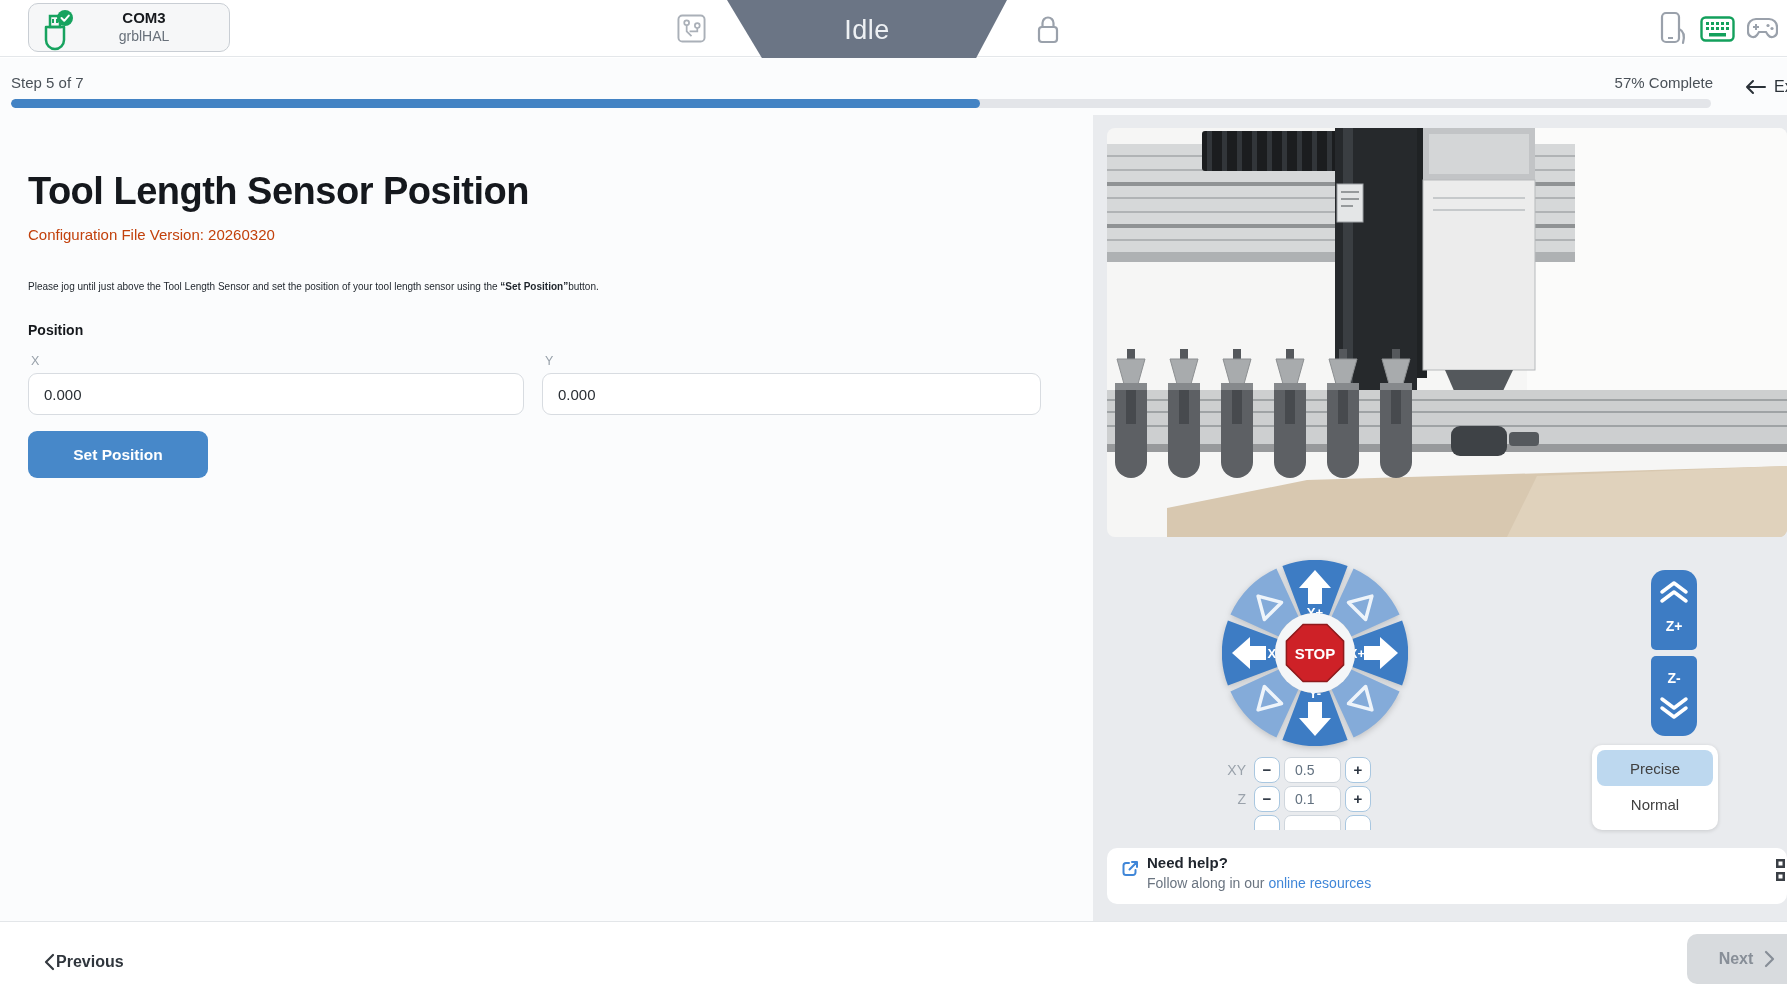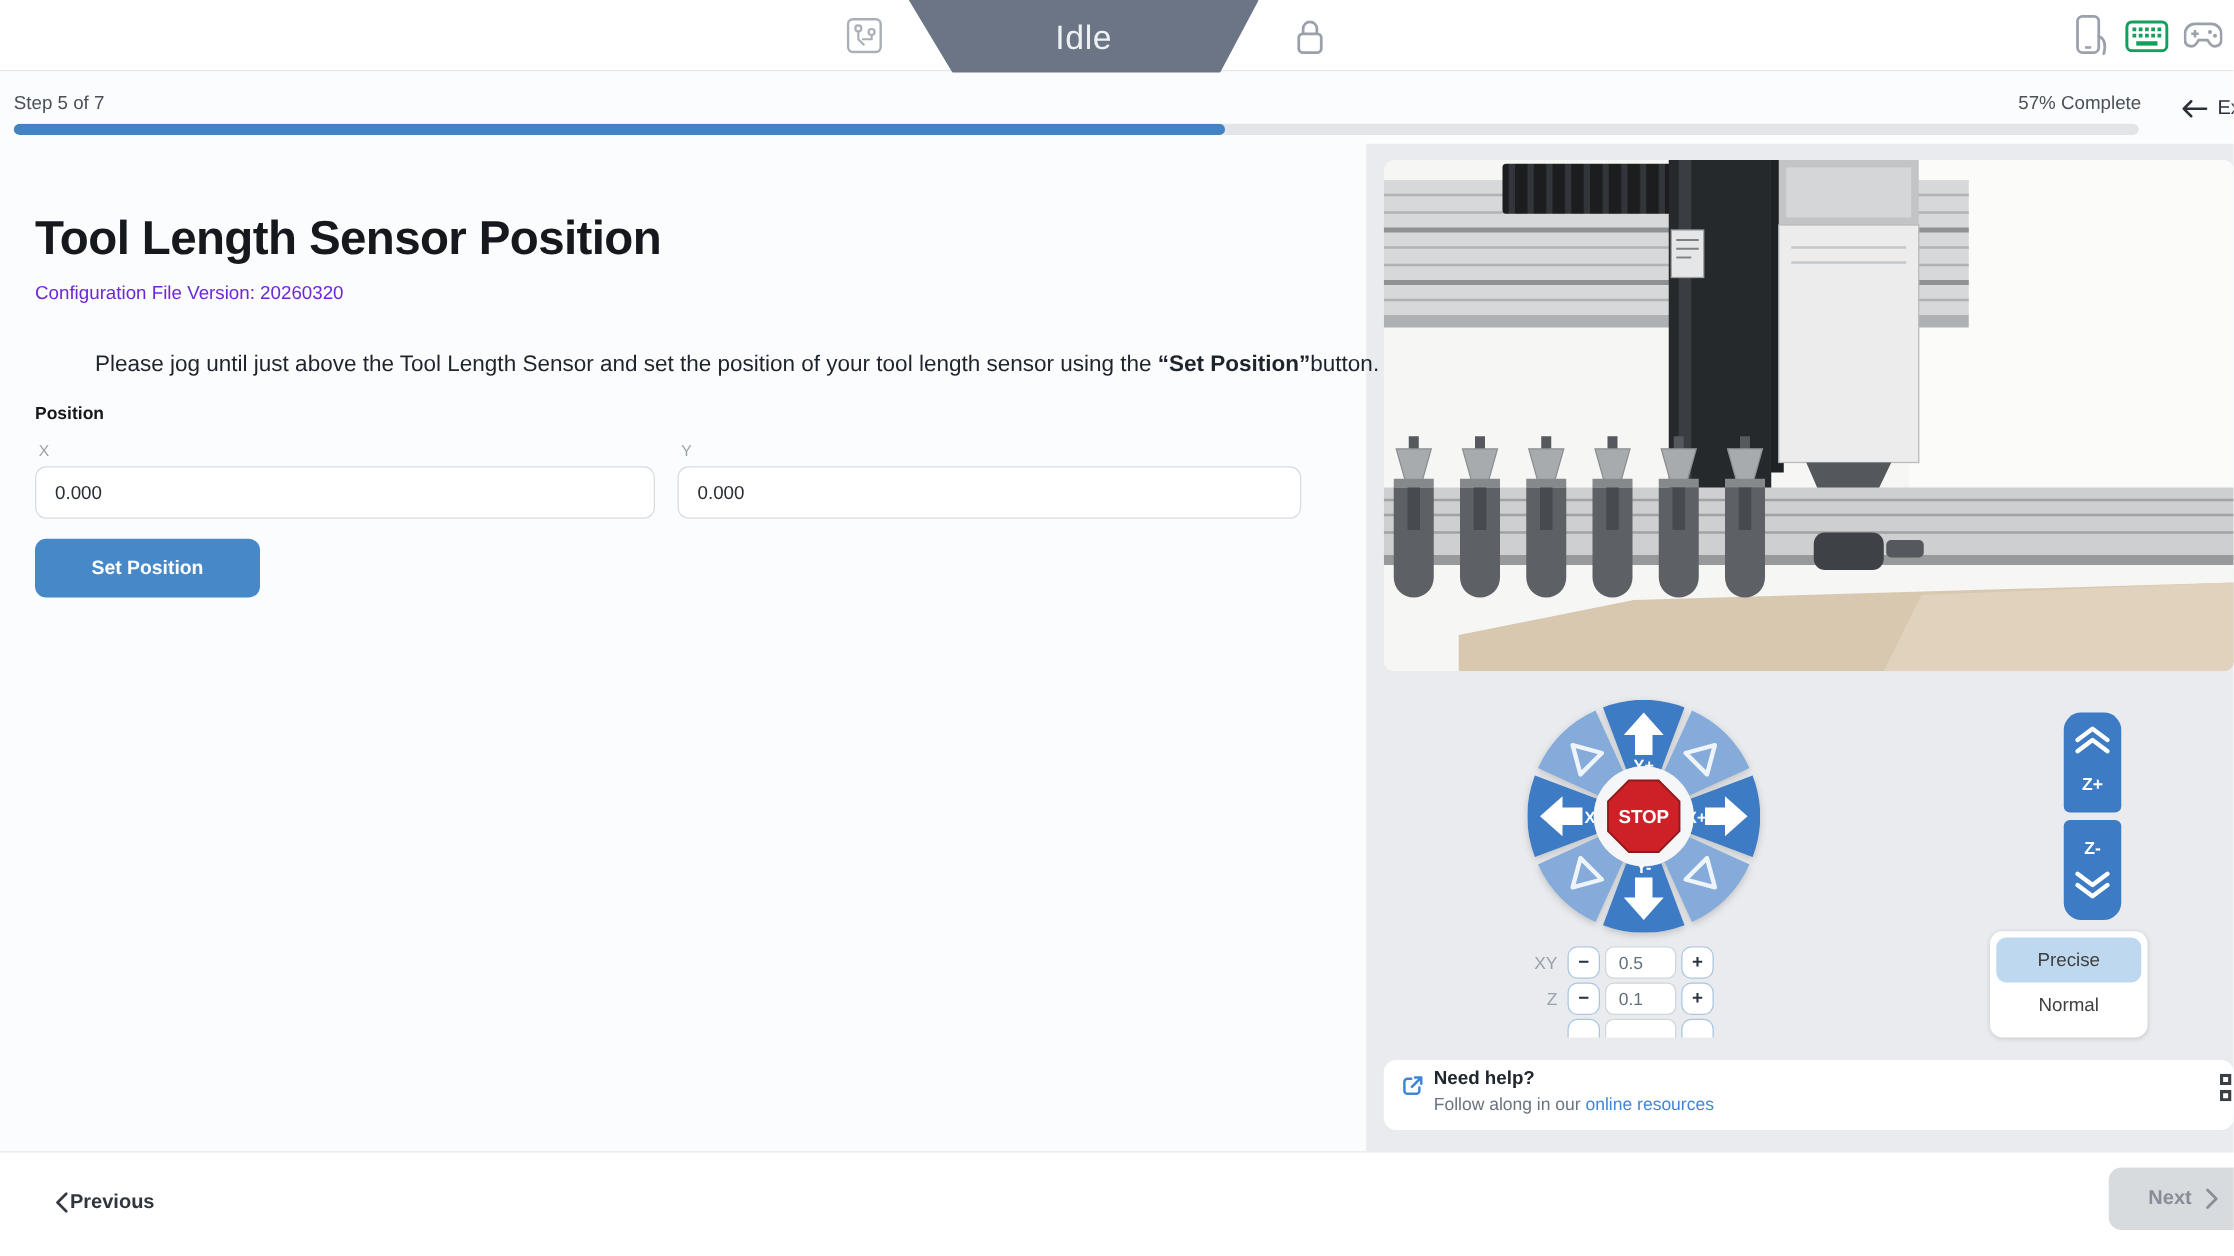--- a/index.html
+++ b/index.html
@@ -35,22 +35,22 @@
   .exit-btn { left:1744px; top:20px; display:flex; align-items:center; gap:8px; cursor:pointer; }
   .exit-label { font-size:16px; color:#2a3138; }
   .progress-track { left:11px; top:41px; width:1700px; height:9px; background:#e3e5e9; border-radius:5px; overflow:hidden; }
   .progress-fill { height:9px; background:#4383c4; border-radius:5px; }
 
   
   .main-left { left:0; top:115px; width:1093px; height:806px; background:#fbfcfd; }
   .main-right { left:1093px; top:115px; width:694px; height:806px; background:#e9ebee; }
 
   .page-title { left:28px; top:170px; font-size:38px; font-weight:800; letter-spacing:-0.5px; color:#15181d; }
-  .config-ver { left:28px; top:226px; font-size:15px; color:#6d28d9; }
-  .instruction { left:28px; top:281px; font-size:18px; color:#1e242b; width:1040px;margin-left:48px; }
+  .config-ver { left:28px; top:226px; font-size:15px; color:#c2410c; }
+  .instruction { left:28px; top:281px; font-size:10px; color:#1e242b; width:1040px; }
   .pos-label { left:28px; top:322px; font-size:14px; font-weight:bold; color:#15181c; }
   .field-label { font-size:12.5px; color:#98a1aa; }
   .x-label { left:31px; top:354px; }
   .y-label { left:545px; top:354px; }
   .pos-input {
     top:373px; height:42px; background:#fff; border:1px solid #d8dce1; border-radius:9px;
     font-family:"Liberation Sans",sans-serif; font-size:15px; color:#2a2f35; padding:12px 15px; outline:none;
   }
   .x-input { left:28px; width:496px; }
   .y-input { left:542px; width:499px; }
@@ -108,20 +108,34 @@
     position:absolute; left:1687px; top:12px; width:120px; height:50px; background:#d8dbde; border:none;
     border-radius:10px; display:flex; align-items:center; justify-content:center; gap:10px;
     font-family:"Liberation Sans",sans-serif; font-size:16px; font-weight:600; color:#878e97; cursor:default;
   }
 </style>
 </head>
 <body>
 
 <div class="abs topbar">
 
+  <div class="abs conn-pill">
+    <svg class="conn-icon" width="40" height="46" viewBox="0 0 40 46">
+      <rect x="13" y="8" width="10" height="11" fill="none" stroke="#17a35f" stroke-width="2.5"></rect>
+      <line x1="16" y1="11" x2="16" y2="15" stroke="#17a35f" stroke-width="2"></line>
+      <line x1="20" y1="11" x2="20" y2="15" stroke="#17a35f" stroke-width="2"></line>
+      <path d="M9,19 h18 v13 a9,9 0 0 1 -18,0 z" fill="none" stroke="#17a35f" stroke-width="2.5" stroke-linejoin="round"></path>
+      <circle cx="28" cy="10" r="8" fill="#17a35f"></circle>
+      <polyline points="24.5,10 27.2,12.8 31.8,7.6" fill="none" stroke="#fff" stroke-width="2" stroke-linecap="round" stroke-linejoin="round"></polyline>
+    </svg>
+    <div class="conn-text">
+      <div class="conn-port">COM3</div>
+      <div class="conn-fw">grblHAL</div>
+    </div>
+  </div>
 
   <svg class="abs tb-icon" style="left:677px;" width="29" height="29" viewBox="0 0 30 30">
     <rect x="1.5" y="1.5" width="27" height="27" rx="4" fill="none" stroke="#aab0b8" stroke-width="2"></rect>
     <circle cx="10" cy="9" r="2.5" fill="none" stroke="#aab0b8" stroke-width="1.8"></circle>
     <circle cx="21" cy="12" r="2.5" fill="none" stroke="#aab0b8" stroke-width="1.8"></circle>
     <path d="M10,11.5 V18 L15,23 M21,14.5 V18 H13" fill="none" stroke="#aab0b8" stroke-width="1.8"></path>
   </svg>
 
   <div class="abs status-trap">
     <span class="status-text">Idle</span>

